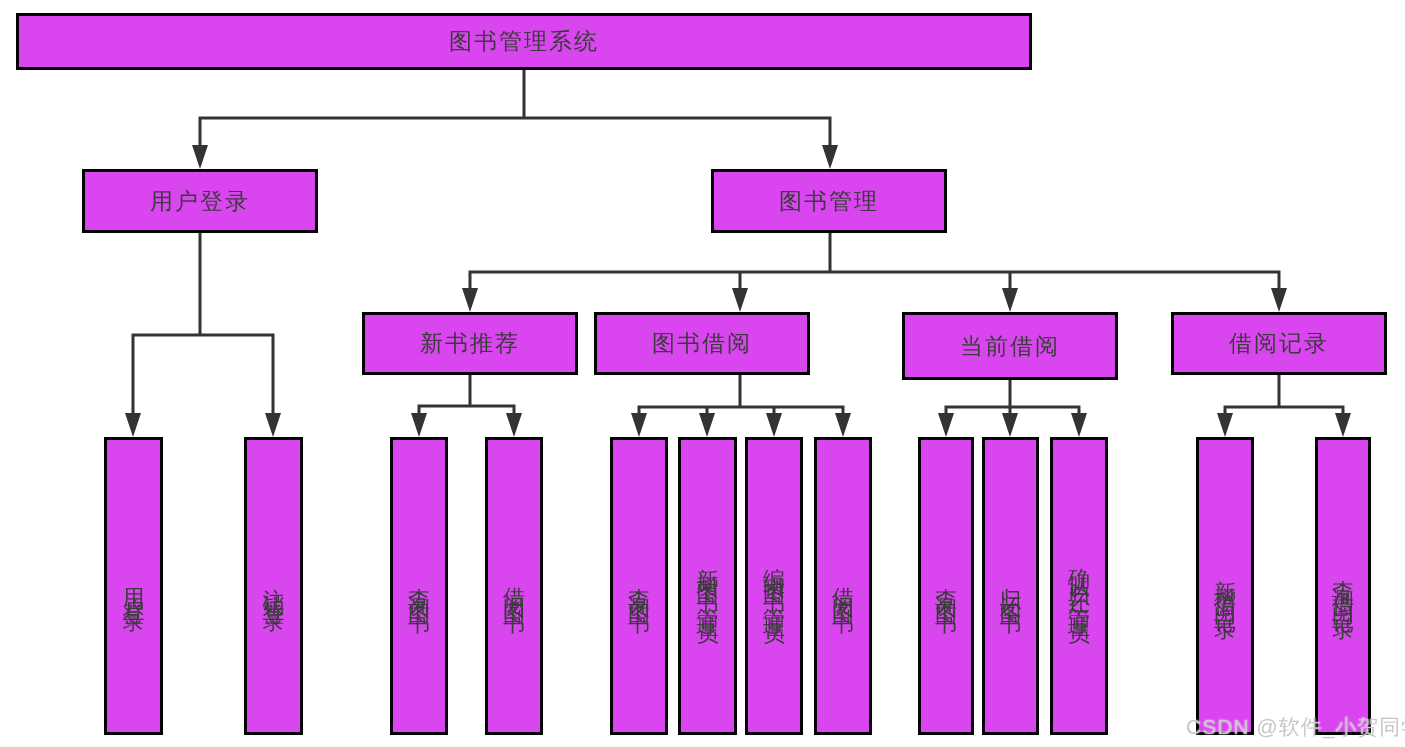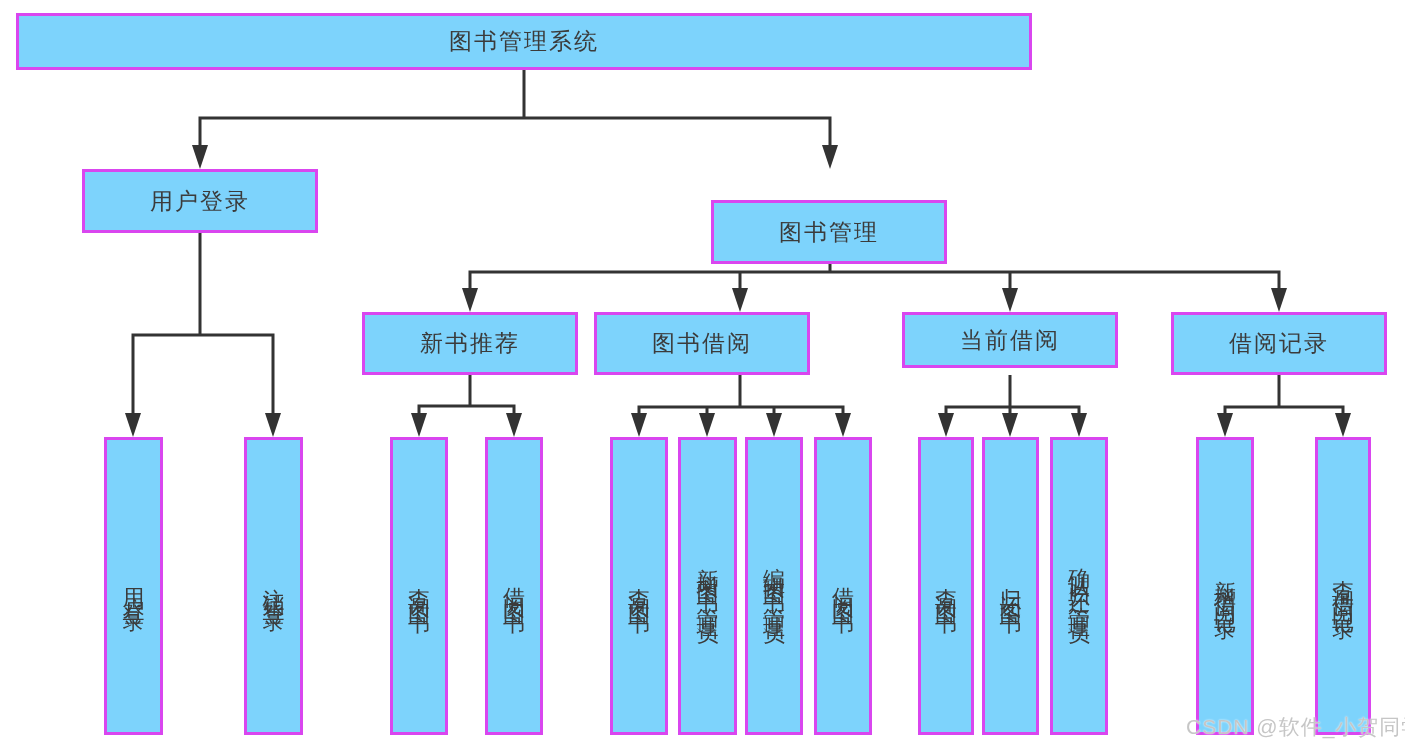--- a/index.html
+++ b/index.html
@@ -14,22 +14,22 @@
   }
   .connectors {
     position: absolute;
     left: 0; top: 0;
     width: 1405px; height: 747px;
     z-index: 1;
   }
   .node {
     position: absolute;
     box-sizing: border-box;
-    border: 3px solid #d946ef;
-    background: #7dd3fc;
+    border: 3px solid #000000;
+    background: #d946ef;
     display: flex;
     align-items: center;
     justify-content: center;
     z-index: 2;
   }
   .node.h span {
     font-size: 23px;
     letter-spacing: 2px;
     white-space: nowrap;
   }
@@ -120,31 +120,31 @@
     </g>
   </svg>
 
   <div class="node h" style="left:16px; top:13px; width:1016px; height:57px;">
     <span>图书管理系统</span>
   </div>
 
   <div class="node h" style="left:82px; top:169px; width:236px; height:64px;">
     <span>用户登录</span>
   </div>
-  <div class="node h" style="left:711px; top:169px; width:236px; height:64px;margin-top:31px;">
+  <div class="node h" style="left:711px; top:169px; width:236px; height:64px;">
     <span>图书管理</span>
   </div>
 
   <div class="node h" style="left:362px; top:312px; width:216px; height:63px;">
     <span>新书推荐</span>
   </div>
   <div class="node h" style="left:594px; top:312px; width:216px; height:63px;">
     <span>图书借阅</span>
   </div>
-  <div class="node h" style="left:902px; top:312px; width:216px; height:56px;">
+  <div class="node h" style="left:902px; top:312px; width:216px; height:68px;">
     <span>当前借阅</span>
   </div>
   <div class="node h" style="left:1171px; top:312px; width:216px; height:63px;">
     <span>借阅记录</span>
   </div>
 
   <div class="node v" style="left:104px; top:437px; width:59px; height:298px;">
     <span>用户登录</span>
   </div>
   <div class="node v" style="left:244px; top:437px; width:59px; height:298px;">

